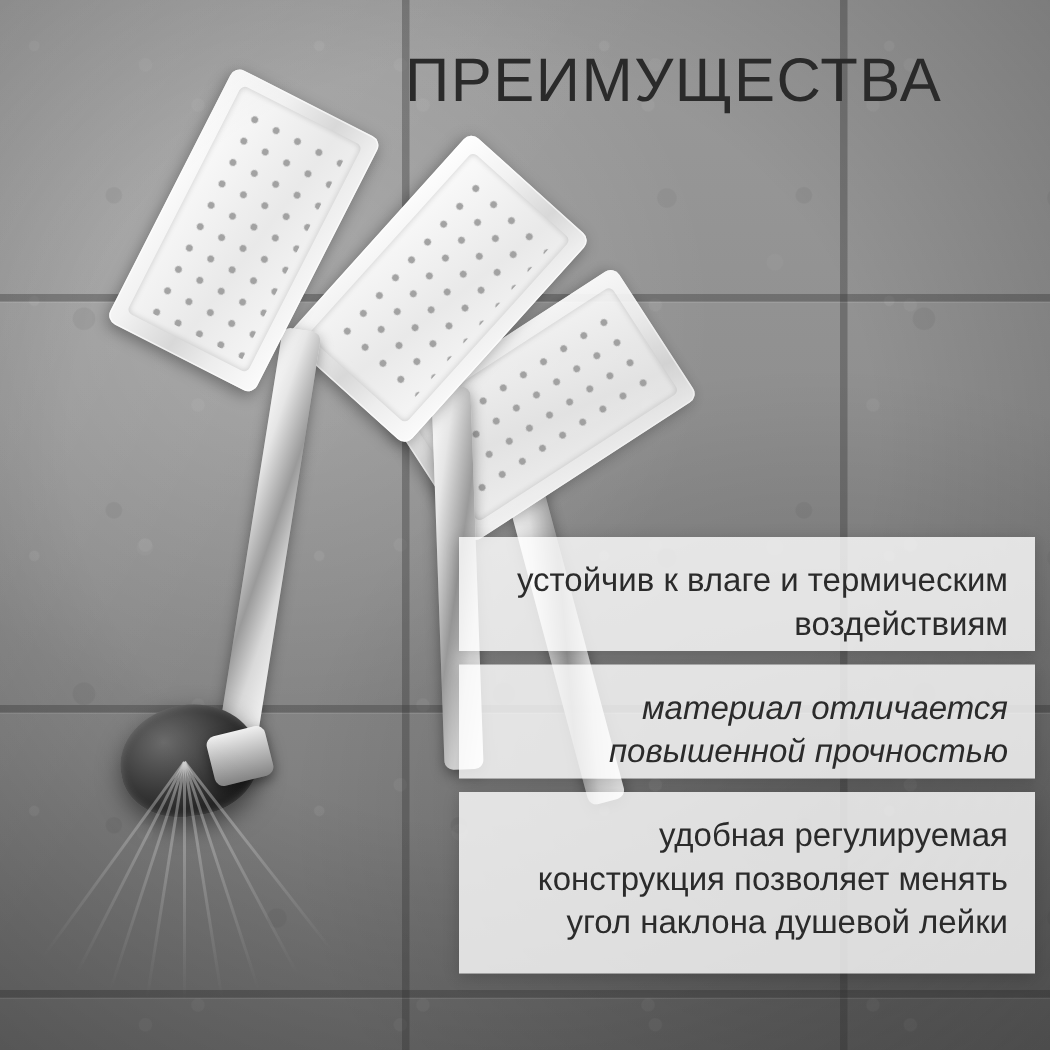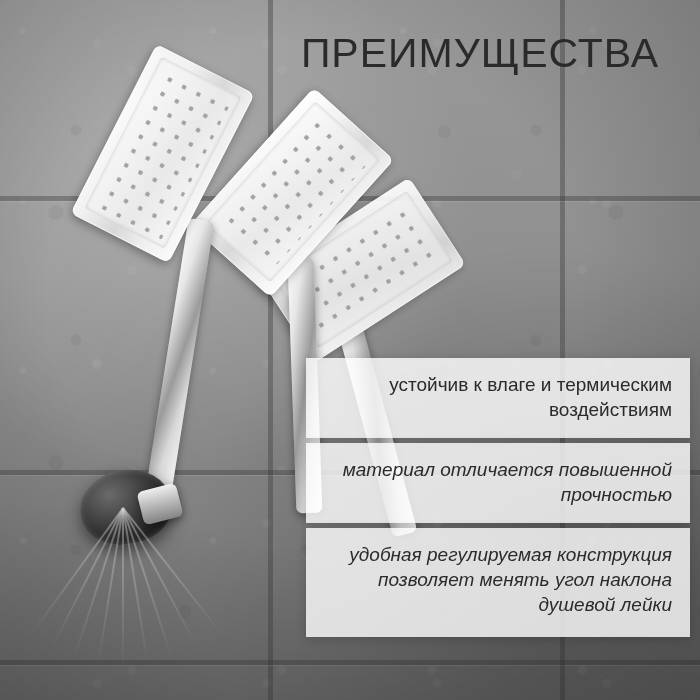--- a/index.html
+++ b/index.html
@@ -61,21 +61,20 @@
     background: radial-gradient(ellipse 85% 80% at 45% 42%, rgba(0,0,0,0) 45%, rgba(0,0,0,0.28) 100%);
     pointer-events: none;
   }
 
   
   .title {
     position: absolute;
     top: 30px;
     left: 270px;
     width: 420px;
-    text-align: center;
     color: #2a2a2a;
     font-size: 41px;
     letter-spacing: 1px;
     font-weight: 400;
   }
 
   
   .shower { position: absolute; transform-origin: 50% 100%; }
 
   .head {
@@ -160,29 +159,29 @@
     transform-origin: 50% 0;
   }
 
   
   .panel {
     position: absolute;
     right: 10px;
     background: rgba(255,255,255,0.80);
     color: #2b2b2b;
     text-align: right;
-    padding: 14px 18px 16px 18px;
+    padding: 14px 18px 4px 18px;
     box-sizing: border-box;
-    font-size: 19px;
+    font-size: 22px;
     line-height: 1.32;
     box-shadow: 0 2px 10px rgba(0,0,0,0.18);
   }
   #panel-1 { top: 358px; left: 306px; }
   #panel-2 { top: 443px; left: 306px; font-style: italic; }
-  #panel-3 { top: 528px; left: 306px; padding-bottom: 20px; font-style: italic; }
+  #panel-3 { top: 528px; left: 306px; padding-bottom: 20px; }
   .panel p { margin: 0; }
 </style>
 </head>
 <body>
 
 <div id="canvas">
 
   <div class="bg"></div>
   <div class="bg-noise"></div>
 

